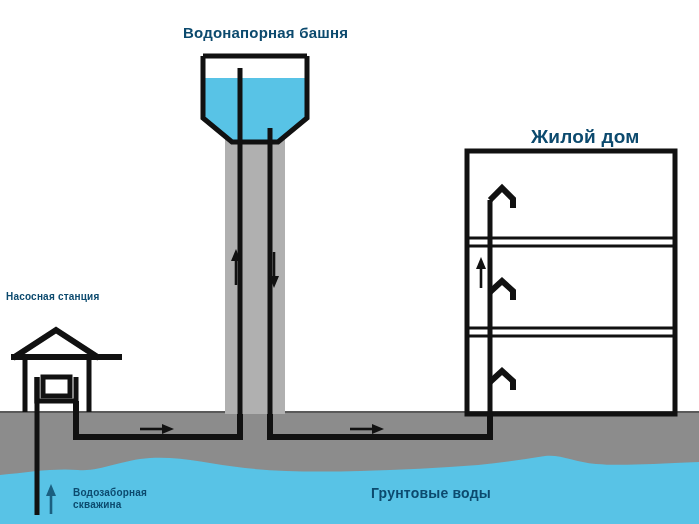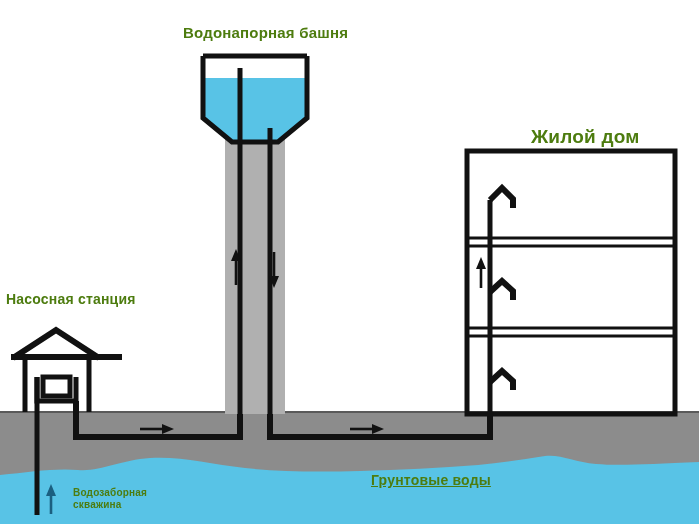--- a/index.html
+++ b/index.html
@@ -17,30 +17,30 @@
     background: #ffffff;
     overflow: hidden;
   }
   #scene svg {
     display: block;
   }
   .lbl {
     position: absolute;
     font-family: "Liberation Sans", sans-serif;
     font-weight: bold;
-    color: #4d7c0f;
+    color: #0c4a6e;
     white-space: pre;
     line-height: 1.18;
     letter-spacing: 0.2px;
   }
   #label-tower   { left: 183px; top: 24px;  font-size: 15px; }
   #label-house   { left: 531px; top: 126px; font-size: 19px; }
-  #label-pump    { left: 6px;   top: 291px; font-size: 14px; }
+  #label-pump    { left: 6px;   top: 291px; font-size: 10px; }
   #label-well    { left: 73px;  top: 487px; font-size: 10px; }
-  #label-ground  { left: 371px; top: 472px; font-size: 14px; text-decoration: underline; }
+  #label-ground  { left: 371px; top: 485px; font-size: 14px; }
 </style>
 </head>
 <body>
 
 <div id="scene">
 
   <svg width="699" height="524" viewBox="0 0 699 524">
 
     <rect x="0" y="412" width="699" height="112" fill="#8c8c8c"></rect>
 

